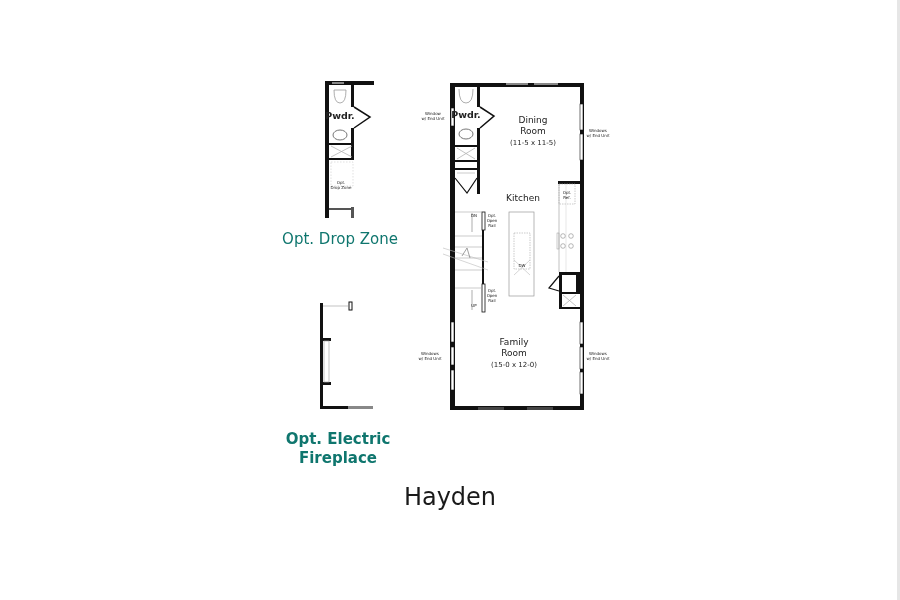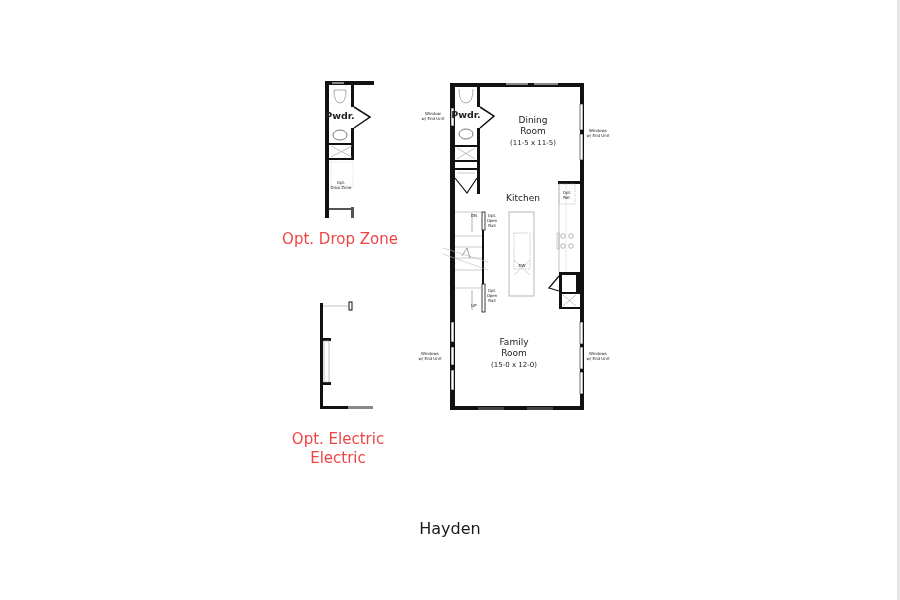--- a/index.html
+++ b/index.html
@@ -3,26 +3,26 @@
 <meta charset="utf-8">
 <style>
   html, body { margin:0; padding:0; }
   body {
     width:900px; height:600px; background:#ffffff; position:relative; overflow:hidden;
     font-family: "DejaVu Sans", sans-serif; color:#111;
   }
   .right-edge { position:absolute; right:0; top:0; width:3px; height:600px; background:#e6e6e6; }
   svg.plan { position:absolute; left:0; top:0; width:900px; height:600px; }
   .caption {
-    position:absolute; text-align:center; color:#ef4444;
+    position:absolute; text-align:center; color:#0f766e;
     font-family: "DejaVu Sans", sans-serif; font-size:15px; line-height:19px;
   }
   .title-block {
-    position:absolute; left:250px; width:400px; top:516px; text-align:center;
-    font-family: "DejaVu Sans", sans-serif; font-size:16px; line-height:26px; color:#1a1a1a;
+    position:absolute; left:250px; width:400px; top:484px; text-align:center;
+    font-family: "DejaVu Sans", sans-serif; font-size:24px; line-height:26px; color:#1a1a1a;
   }
   .lbl { font-family: "DejaVu Sans", sans-serif; fill:#222; }
 </style>
 </head>
 <body>
 
 <div class="right-edge"></div>
 
 <svg class="plan" viewBox="0 0 900 600" xmlns="http://www.w3.org/2000/svg">
 
@@ -176,20 +176,20 @@
 
   <text class="lbl" x="340" y="119" font-size="9.5" font-weight="bold" text-anchor="middle">Pwdr.</text>
   <text class="lbl" x="341" y="184" font-size="4" text-anchor="middle">Opt.</text>
   <text class="lbl" x="341" y="189" font-size="4" text-anchor="middle">Drop Zone</text>
 </svg>
 
 <div class="caption" style="left:260px; width:160px; top:230px;">
   <span>Opt. Drop Zone</span>
 </div>
 
-<div class="caption" style="left:258px; width:160px; top:430px;">
+<div class="caption" style="left:258px; width:160px; top:430px;font-weight:bold;">
   <div>Opt. Electric</div>
-  <div>Electric</div>
+  <div>Fireplace</div>
 </div>
 
 <div class="title-block">
   <div>Hayden</div>
 </div>
 
 </body></html>

